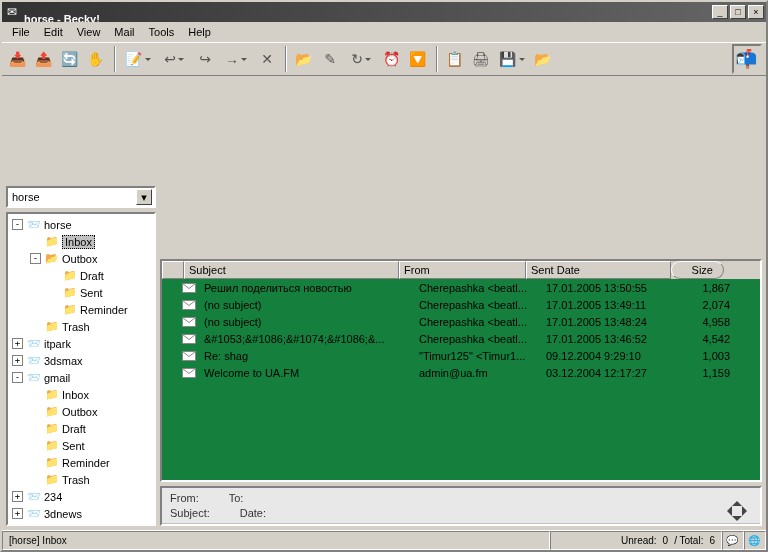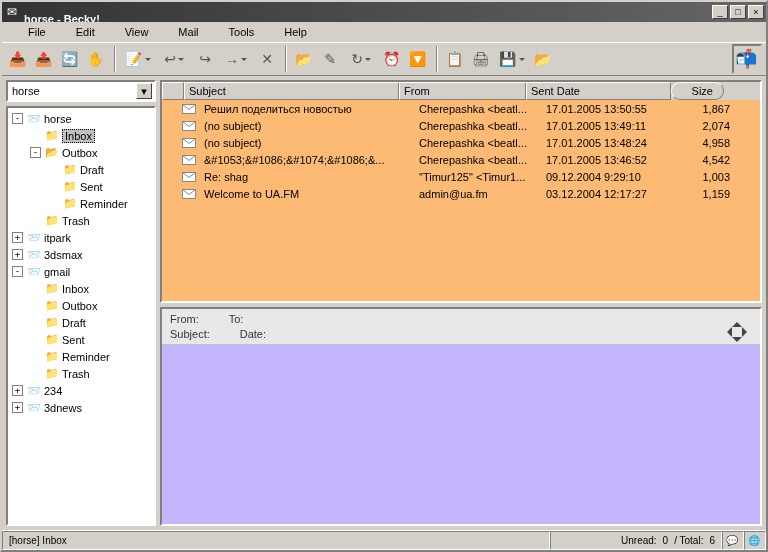--- a/index.html
+++ b/index.html
@@ -4,40 +4,40 @@
 <style>
 * { box-sizing: border-box; margin: 0; padding: 0; }
 body { font-family: Tahoma, Arial, sans-serif; font-size: 11px; background: #c0c0c0; width: 768px; height: 552px; overflow: hidden; user-select: none; }
 .window { width: 768px; height: 552px; border: 2px solid #808080; border-top-color: #d4d0c8; border-left-color: #d4d0c8; background: #d4d0c8; display: flex; flex-direction: column; }
 .titlebar { background: linear-gradient(90deg, #333 0%, #666 100%); color: #fff; height: 20px; display: flex; align-items: center; padding: 0 2px; }
 .titlebar .app-icon { width: 16px; height: 16px; margin-right: 4px; display:flex; align-items:center; justify-content:center; font-size:12px; }
 .titlebar .title-text { flex: 1; font-size: 11px; font-weight: bold; margin-top: 14px; }
 .tb-btns { display: flex; gap: 2px; }
 .tb-btn { width: 16px; height: 14px; background: #d4d0c8; border: 1px solid #fff; border-right-color:#404040; border-bottom-color:#404040; display: flex; align-items: center; justify-content: center; font-size: 9px; color:#000; }
 .menubar { display: flex; gap: 2px; padding: 2px 4px; height: 20px; align-items: center; background:#d4d0c8; }
-.menubar span { padding: 2px 6px; cursor: default; margin-left: 16px; }
+.menubar span { padding: 2px 6px; cursor: default; }
 .toolbar { display: flex; align-items: center; height: 34px; padding: 2px 4px; gap: 2px; border-top: 1px solid #fff; border-bottom: 1px solid #808080; }
 .toolbar .sep { width: 1px; height: 26px; background: #808080; margin: 0 4px; box-shadow: 1px 0 #fff; }
 .tool { width: 24px; height: 24px; border: 1px solid transparent; display:flex; align-items:center; justify-content:center; font-size: 14px; color:#555; border-radius:2px; }
 .tool.wide { width:34px; }
 .tool.dropdown::after { content:""; border:3px solid transparent; border-top-color:#555; margin-left:2px; margin-top:3px; }
 .right-tool { margin-left:auto; width:30px; height:30px; border:2px inset #d4d0c8; display:flex; align-items:center; justify-content:center; font-size:18px; }
-.content { flex:1; display:flex; padding:4px; gap:4px; min-height:0; }
+.content { flex:1; display:flex; padding:4px; gap:4px; min-height:0;align-items:flex-end; }
 .treepane { width:150px; display:flex; flex-direction:column; }
 .combo { height:22px; background:#fff; border:2px solid; border-color:#808080 #fff #fff #808080; display:flex; align-items:center; padding:0 2px; margin-bottom:4px; }
 .combo span { flex:1; padding-left:2px; }
 .combo .drop { width:16px; height:16px; border:1px solid; border-color:#fff #404040 #404040 #fff; background:#d4d0c8; display:flex; align-items:center; justify-content:center; }
 .tree { flex:1; background:#fff; border:2px solid; border-color:#808080 #fff #fff #808080; overflow:auto; padding:2px 0; }
 .tree .node { display:flex; align-items:center; height:17px; cursor:default; }
 .tree .exp { width:11px; height:11px; border:1px solid #808080; margin-right:3px; display:flex; align-items:center; justify-content:center; font-size:9px; line-height:1; font-family:monospace; color:#000; }
 .tree .exp.none { border:none; }
 .tree .ico { width:16px; height:14px; margin-right:2px; display:flex; align-items:center; justify-content:center; font-size:11px; }
 .tree .sel { background:#c0c0c0; border:1px dotted #000; padding:0 2px; }
 .rightpane { flex:1; display:flex; flex-direction:column; min-width:0; gap:4px; }
-.msglist { height:223px; background:#fdba74; border:2px solid; border-color:#808080 #fff #fff #808080; display:flex; flex-direction:column; overflow:hidden; }
+.msglist { height:223px; background:#15803d; border:2px solid; border-color:#808080 #fff #fff #808080; display:flex; flex-direction:column; overflow:hidden; }
 .colhdr { display:flex; height:18px; background:#d4d0c8; }
 .colhdr div { border:1px solid; border-color:#fff #808080 #808080 #fff; padding:2px 4px; white-space:nowrap; overflow:hidden; }
 .rows { flex:1; overflow:auto; }
 .row { display:flex; height:17px; align-items:center;padding-left:16px; }
 .row .cell { padding:0 4px; white-space:nowrap; overflow:hidden; text-overflow:clip; }
 .col-icon { width:22px; display:flex; justify-content:center; }
 .col-subj { width:215px; }
 .col-from { width:127px; }
 .col-date { width:145px; }
 .col-size { width:53px; text-align:right; padding-right:10px !important;border-radius:9px; }

